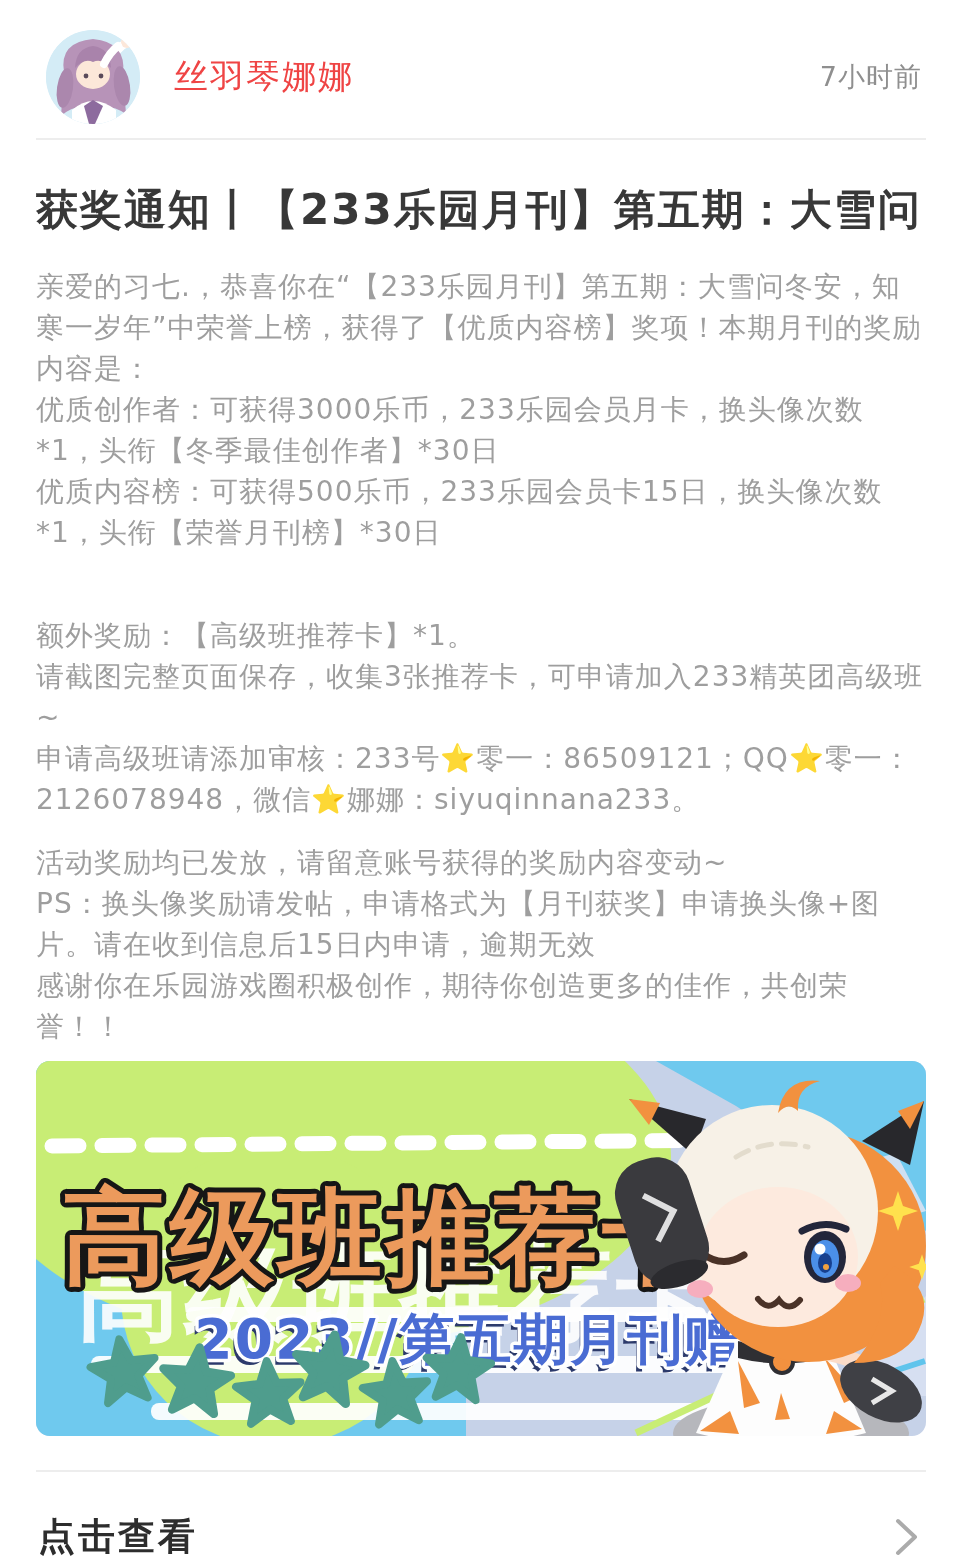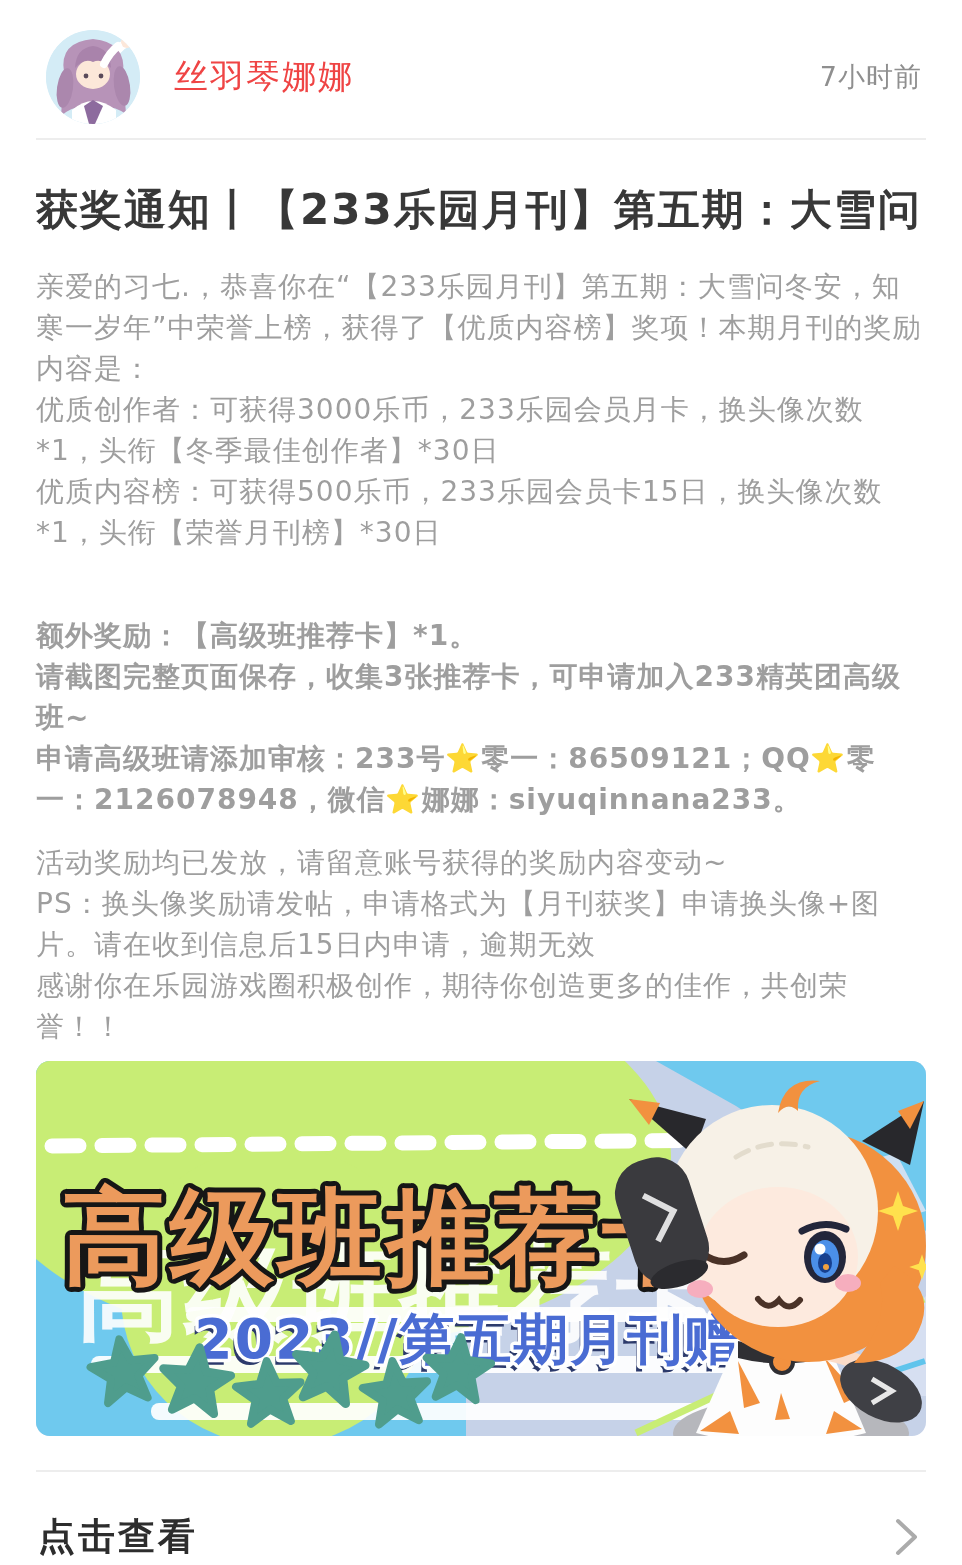--- a/index.html
+++ b/index.html
@@ -11,21 +11,21 @@
   .avatar{width:94px;height:94px;border-radius:50%;overflow:hidden;flex:0 0 auto;background:#d4ecf6;}
   .avatar svg{display:block;}
   .username{margin-left:34px;font-size:34px;color:#ef4444;letter-spacing:2px;flex:1 1 auto;}
   .timestamp{font-size:27px;color:#8f8f8f;letter-spacing:1px;}
   .divider{border-bottom:2px solid #ededed;margin-top:14px;}
 
   
   .post-title{margin:42px 0 0 0;font-size:42px;font-weight:bold;color:#383838;letter-spacing:2px;white-space:nowrap;overflow:hidden;}
   .para{font-size:28px;line-height:41px;color:#9e9e9e;letter-spacing:1px;white-space:pre-line;margin:0;}
   .para.p1{margin:28px 0 62px 0;}
-  .para.p2{margin:0 0 22px 0;font-weight:bold;}
+  .para.p2{margin:0 0 22px 0;}
   .para.p3{margin:0 0 14px 0;}
 
   
   .banner{width:890px;height:375px;border-radius:14px;overflow:hidden;margin-top:14px;position:relative;display:block;}
   .banner svg{display:block;}
   .banner-title-main{font-weight:800;}
 
   
   .footer-divider{border-bottom:2px solid #ededed;margin-top:34px;}
   .footer-row{display:flex;align-items:center;justify-content:space-between;padding:40px 6px 30px 2px;cursor:pointer;}

